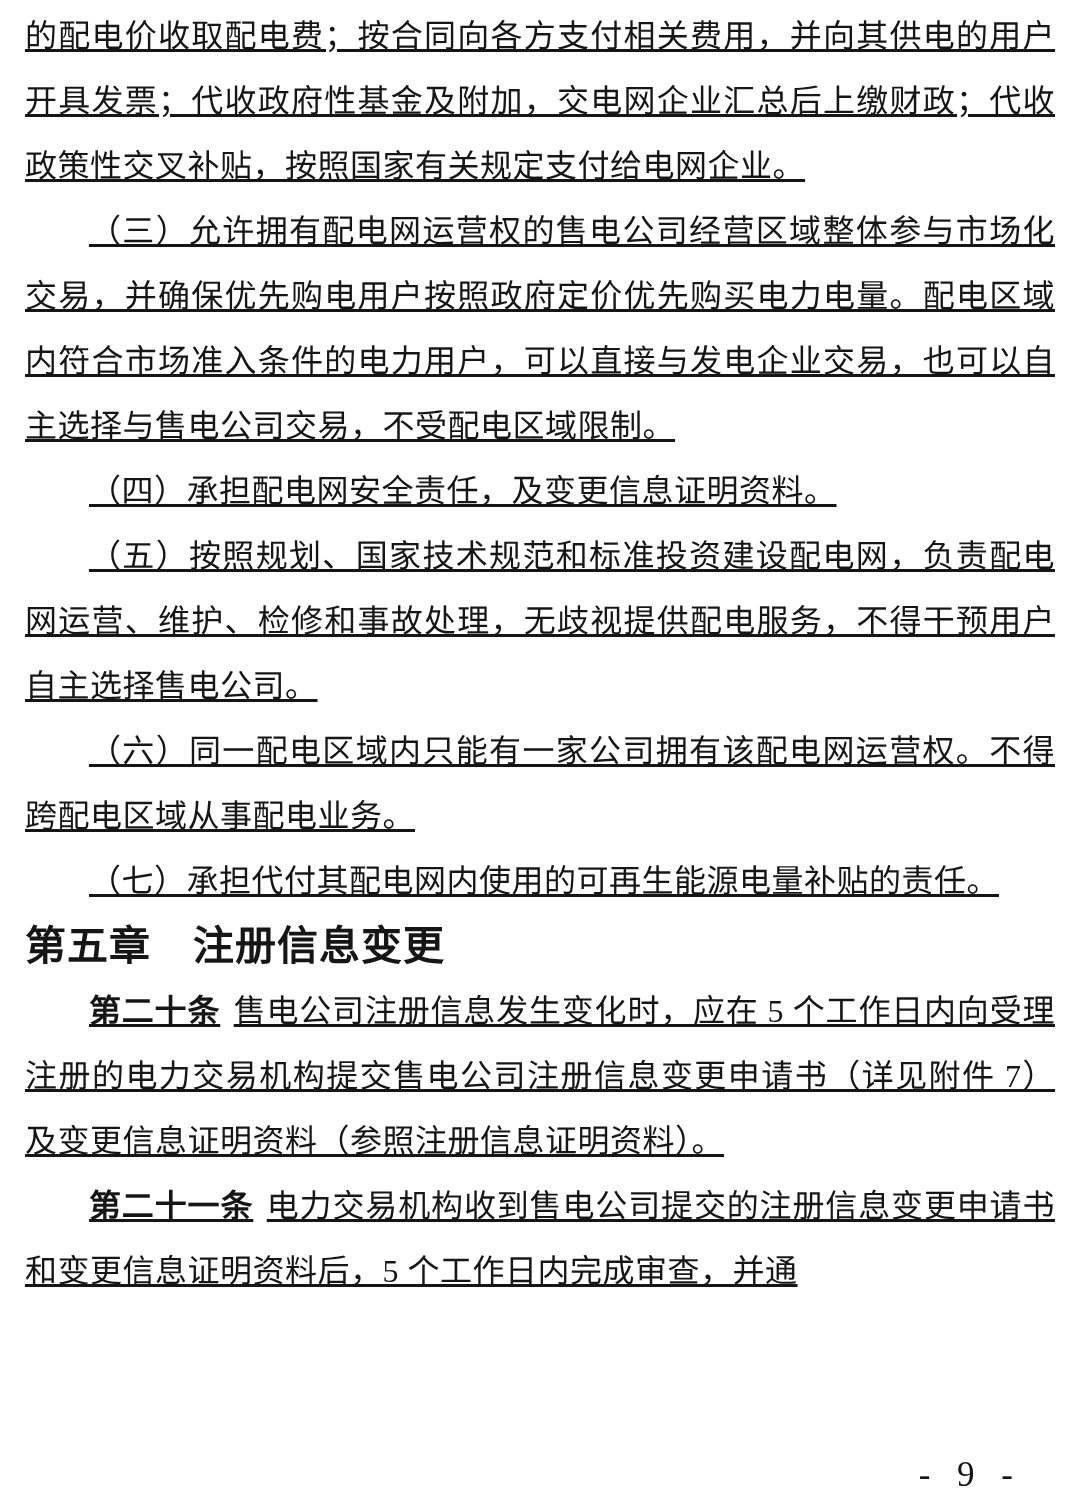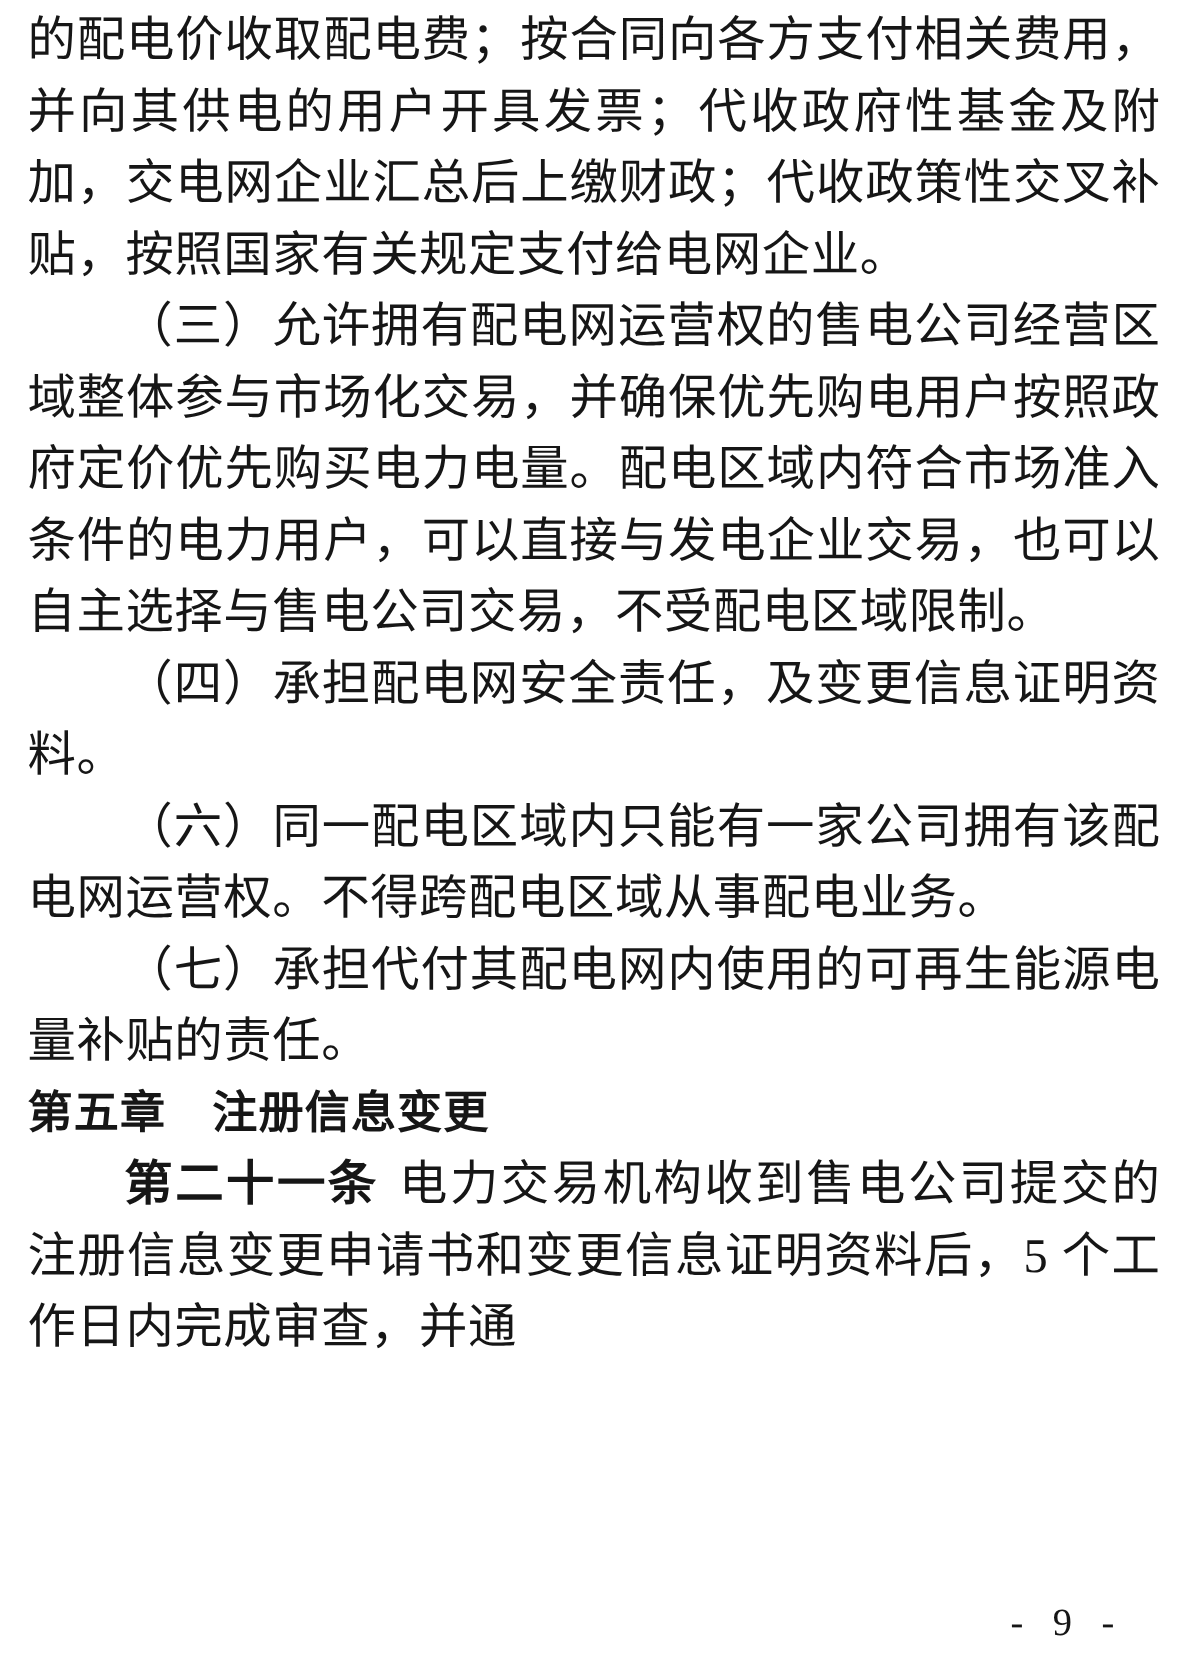--- a/index.html
+++ b/index.html
@@ -15,25 +15,26 @@
     position: relative;
     overflow: hidden;
   }
   .page {
     padding: 4px 25px 0 25px;
     box-sizing: border-box;
     width: 1080px;
   }
   .para {
     margin: 0;
-    font-size: 44px;
+    font-size: 32px;
     line-height: 65px;
     text-align: justify;
     text-justify: inter-character;
     letter-spacing: 0.5px;
+    text-decoration: underline;
   }
   .para.indent {
     text-indent: 2em;
   }
   .para.cont {
     text-indent: 0;
   }
   .chapter {
     margin: 0;
     font-size: 41px;
@@ -64,27 +65,31 @@
 <body style="background: rgb(255, 255, 255); color: rgb(22, 22, 22);">
 
 <div class="page">
 
   <p class="para cont">的配电价收取配电费；按合同向各方支付相关费用，并向其供电的用户开具发票；代收政府性基金及附加，交电网企业汇总后上缴财政；代收政策性交叉补贴，按照国家有关规定支付给电网企业。</p>
 
   <p class="para indent">（三）允许拥有配电网运营权的售电公司经营区域整体参与市场化交易，并确保优先购电用户按照政府定价优先购买电力电量。配电区域内符合市场准入条件的电力用户，可以直接与发电企业交易，也可以自主选择与售电公司交易，不受配电区域限制。</p>
 
   <p class="para indent">（四）承担配电网安全责任，及变更信息证明资料。</p>
 
+  <p class="para indent">（五）按照规划、国家技术规范和标准投资建设配电网，负责配电网运营、维护、检修和事故处理，无歧视提供配电服务，不得干预用户自主选择售电公司。</p>
 
   <p class="para indent">（六）同一配电区域内只能有一家公司拥有该配电网运营权。不得跨配电区域从事配电业务。</p>
 
   <p class="para indent">（七）承担代付其配电网内使用的可再生能源电量补贴的责任。</p>
 
   <h2 class="chapter">第五章　注册信息变更</h2>
 
+  <p class="para indent">
+    <span class="lead">第二十条</span><span>售电公司注册信息发生变化时，应在 5 个工作日内向受理注册的电力交易机构提交售电公司注册信息变更申请书（详见附件 7）及变更信息证明资料（参照注册信息证明资料）。</span>
+  </p>
 
   <p class="para indent">
     <span class="lead">第二十一条</span><span>电力交易机构收到售电公司提交的注册信息变更申请书和变更信息证明资料后，5 个工作日内完成审查，并通</span>
   </p>
 
 </div>
 
 <div class="pagenum">- 9 -</div>
 
 </body></html>

